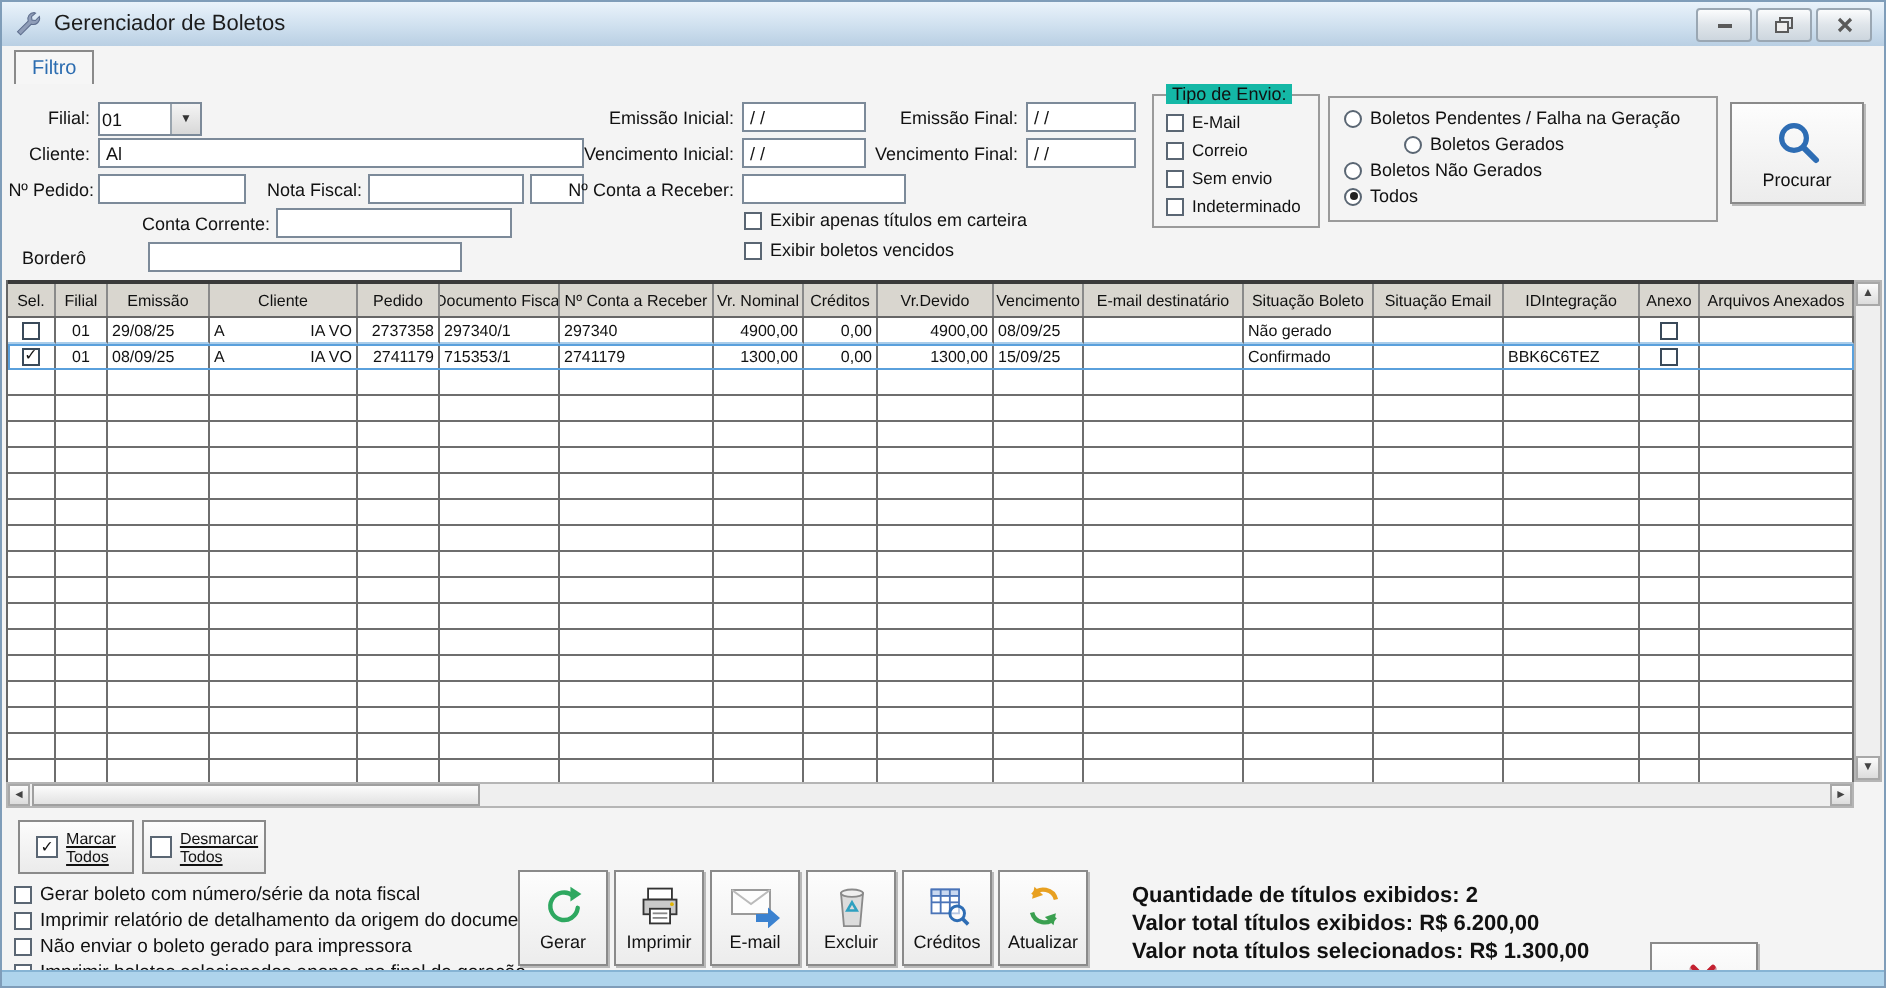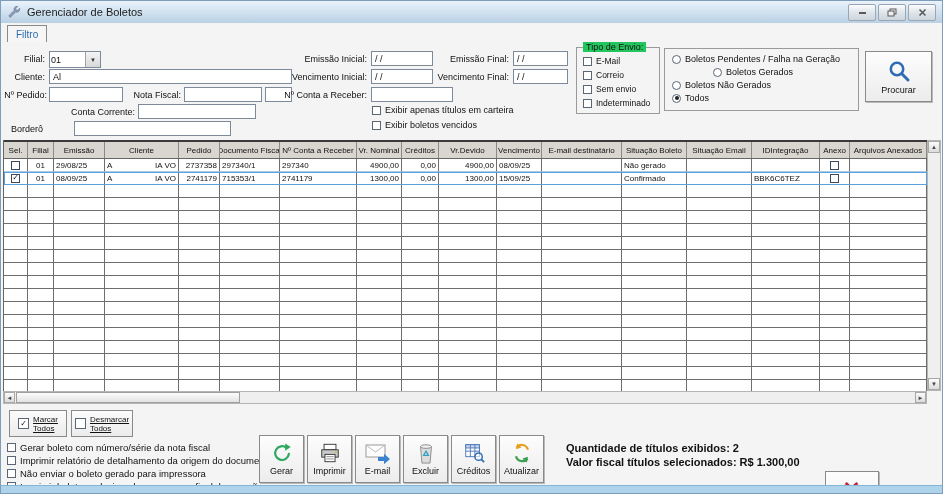--- a/index.html
+++ b/index.html
@@ -28,21 +28,21 @@
   .combo .carr{width:14px;height:100%;background:linear-gradient(#f4f4f4,#d8d8d8);
     border-left:1px solid #9aa5af;display:flex;align-items:center;justify-content:center;font-size:6px;color:#333;}
   .chk{position:absolute;display:flex;align-items:center;gap:4px;font-size:9px;color:#111;white-space:nowrap;}
   .cbox{width:9px;height:9px;box-sizing:border-box;border:1px solid #5a6673;background:#fff;flex:0 0 auto;
     display:flex;align-items:center;justify-content:center;font-size:8px;line-height:8px;color:#111;}
   .radio{position:absolute;display:flex;align-items:center;gap:4px;font-size:9px;color:#111;white-space:nowrap;}
   .rdot{width:9px;height:9px;box-sizing:border-box;border:1px solid #5a6673;border-radius:50%;background:#fff;
     display:flex;align-items:center;justify-content:center;flex:0 0 auto;}
   .rdot .dot{width:4px;height:4px;border-radius:50%;background:#222;}
   .groupbox{position:absolute;border:1px solid #9a9a9a;background:transparent;}
-  .legend{position:absolute;top:-6px;left:6px;background:#22c55e;padding:0 3px;font-size:9px;color:#111;}
+  .legend{position:absolute;top:-6px;left:6px;background:#14b8a6;padding:0 3px;font-size:9px;color:#111;}
   .bigbtn{position:absolute;box-sizing:border-box;border:1px solid #8a8a8a;background:linear-gradient(#fdfdfd,#ececec);
     box-shadow:1px 1px 0 #b9b9b9;display:flex;flex-direction:column;align-items:center;justify-content:center;gap:2px;}
   .bigbtn .blabel{font-size:9px;color:#111;}
   
   .grid{position:absolute;left:2px;top:139px;width:923px;background:#fff;border-left:1px solid #666;}
   .g-header{display:flex;border-top:2px solid #3a3a3a;border-bottom:1px solid #666;background:#d9d6cf;height:16px;}
   .g-h{box-sizing:border-box;border-right:1px solid #8a8a8a;font-size:8px;color:#111;display:flex;
     align-items:center;justify-content:center;overflow:hidden;white-space:nowrap;padding:0 1px;}
   .g-row{display:flex;height:13px;background:#fff;}
   .g-row.datarow .g-c{border-bottom:1px solid #aacdea;}
@@ -166,21 +166,21 @@
         <span class="cbox"></span>
         <span>Indeterminado</span>
       </div>
     </div>
 
     <div class="groupbox" style="left:663px;top:47px;width:193px;height:61px;">
       <div class="radio" style="left:7px;top:5px;">
         <span class="rdot"></span>
         <span>Boletos Pendentes / Falha na Geração</span>
       </div>
-      <div class="radio" style="left:16px;top:18px;padding-left:32px;">
+      <div class="radio" style="left:5px;top:18px;padding-left:32px;">
         <span class="rdot"></span>
         <span>Boletos Gerados</span>
       </div>
       <div class="radio" style="left:7px;top:31px;">
         <span class="rdot"></span>
         <span>Boletos Não Gerados</span>
       </div>
       <div class="radio" style="left:7px;top:44px;">
         <span class="rdot">
             <span class="dot"></span>
@@ -669,21 +669,22 @@
         <path d="M18.5 8.5 A7 7 0 0 0 6 6" fill="none" stroke="#e8a020" stroke-width="2.4"></path>
         <polygon points="6.8,1.5 5.5,8 11.5,6" fill="#e8a020"></polygon>
         <path d="M5.5 15.5 A7 7 0 0 0 18 18" fill="none" stroke="#3aa050" stroke-width="2.4"></path>
         <polygon points="17.2,22.5 18.5,16 12.5,18" fill="#3aa050"></polygon>
       </svg>
       <span class="blabel">Atualizar</span>
     </div>
 
     <div style="position:absolute;left:565px;top:36px;">
       <div class="totline">Quantidade de títulos exibidos: 2</div>
-      <div class="totline">Valor fiscal títulos selecionados: R$ 1.300,00</div>
+      <div class="totline">Valor total títulos exibidos: R$ 6.200,00</div>
+      <div class="totline">Valor nota títulos selecionados: R$ 1.300,00</div>
     </div>
 
     <div class="bigbtn" style="left:824px;top:30px;width:54px;height:48px;margin-top:36px;">
       <svg width="18" height="18" viewBox="0 0 20 20">
         <path d="M4 5 L15 16 M15 5 L4 16" stroke="#8a1020" stroke-width="4" stroke-linecap="round" opacity="0.4"></path>
         <path d="M4 4 L15 15 M15 4 L4 15" stroke="#c42030" stroke-width="2.8" stroke-linecap="round"></path>
       </svg>
       <span class="blabel">Cancelar</span>
     </div>
   </div>

